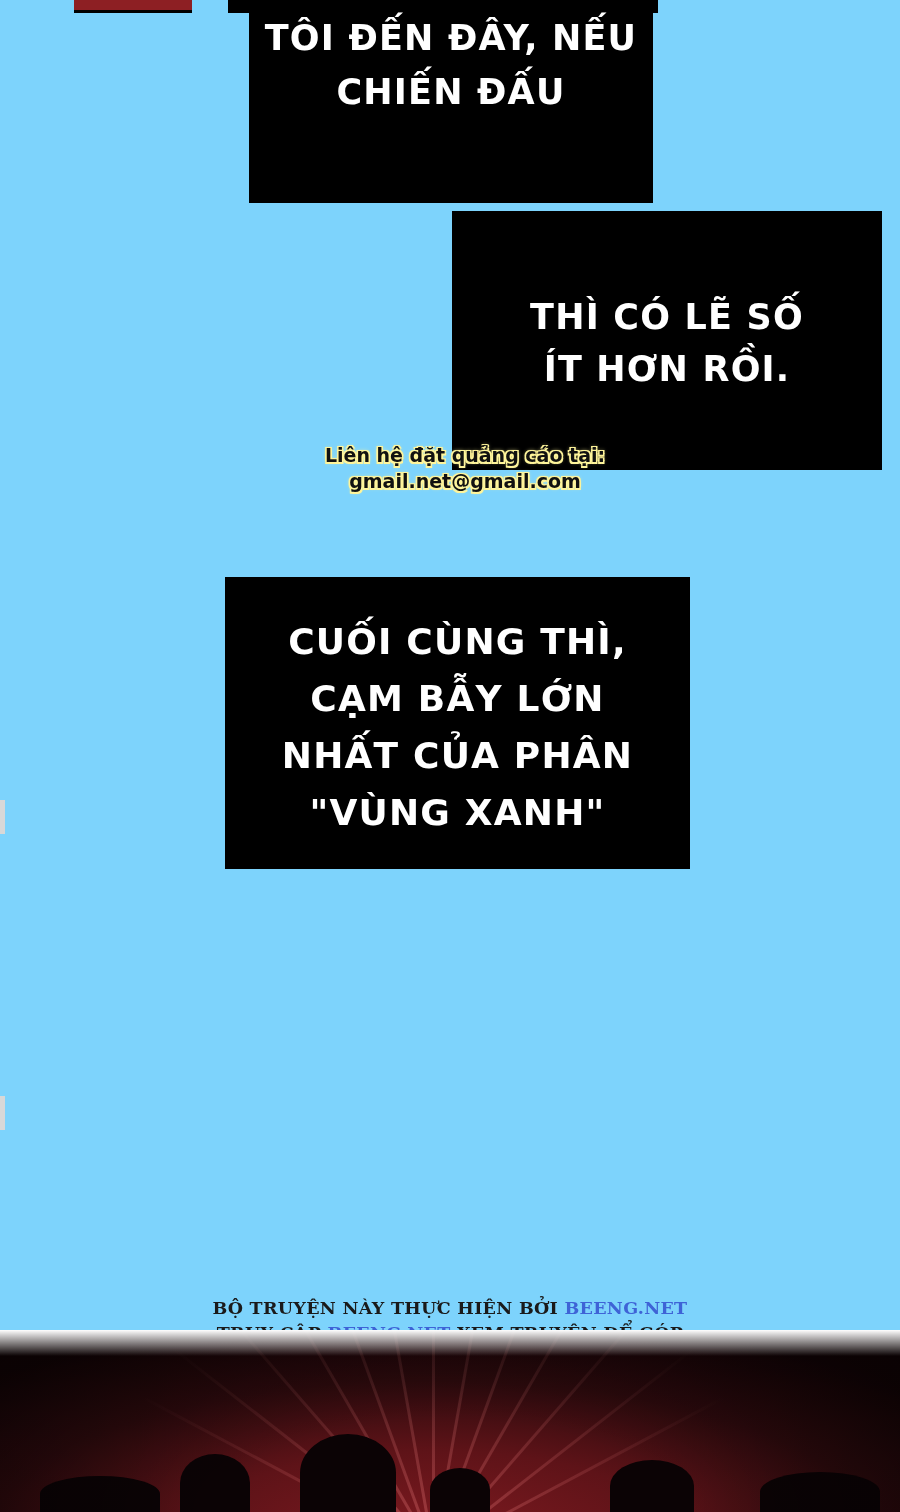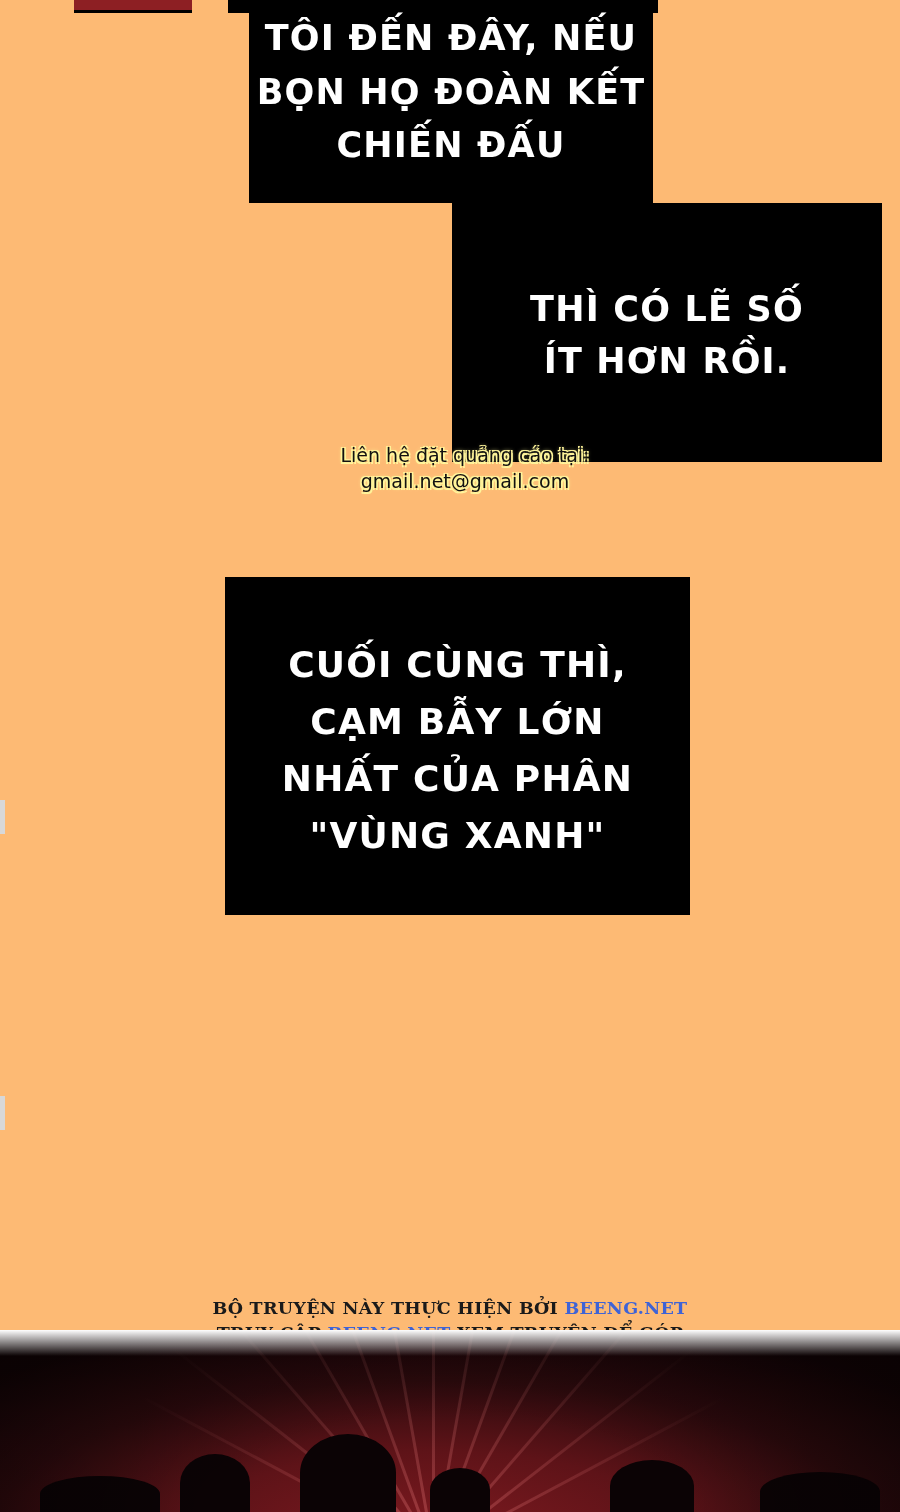--- a/index.html
+++ b/index.html
@@ -11,21 +11,21 @@
     width: 900px;
     height: 1512px;
     position: relative;
     overflow: hidden;
     font-family: "DejaVu Sans", sans-serif;
   }
 
   .page {
     position: absolute;
     inset: 0;
-    background: #fdba74;
+    background: #7dd3fc;
   }
 
   
   .top-strip {
     position: absolute;
     top: 0;
     left: 0;
     width: 900px;
     height: 14px;
   }
@@ -89,47 +89,47 @@
     width: 404px;
     height: 203px;
     font-size: 35px;
     padding: 8px 14px 14px;
     justify-content: flex-start;
   }
   #balloon-1 .line { margin-top: 8px; }
 
   #balloon-2 {
     left: 452px;
-    top: 203px;
+    top: 211px;
     width: 430px;
     height: 259px;
     font-size: 35px;
     padding: 16px 18px;
   }
   #balloon-2 .line { margin-top: 6px; }
 
   #balloon-3 {
     left: 225px;
     top: 577px;
     width: 465px;
-    height: 338px;
+    height: 292px;
     font-size: 36px;
     padding: 18px;
   }
   #balloon-3 .line { margin-top: 10px; }
 
   
   .ad-contact {
     position: absolute;
     left: 300px;
     top: 443px;
     width: 330px;
     text-align: center;
     font-family: "DejaVu Sans", sans-serif;
-    font-weight: 400;
+    font-weight: 700;
     font-size: 19px;
     line-height: 1.35;
     color: #111111;
     text-shadow:
       -1.5px -1.5px 0 #fff59b,
        1.5px -1.5px 0 #fff59b,
       -1.5px  1.5px 0 #fff59b,
        1.5px  1.5px 0 #fff59b,
        0 0 4px #fff59b;
     white-space: nowrap;
@@ -198,21 +198,20 @@
     <div class="top-panel-a"></div>
     <div class="top-panel-b"></div>
     <div class="top-panel-c"></div>
   </div>
 
   <div class="edge-mark" style="top:800px;height:34px;"></div>
   <div class="edge-mark" style="top:1096px;height:34px;"></div>
 
   <div class="balloon" id="balloon-1">
     <span class="line">TÔI ĐẾN ĐÂY, NẾU</span>
-    <span class="line">BỌN HỌ ĐOÀN KẾT</span>
     <span class="line">CHIẾN ĐẤU</span>
   </div>
 
   <div class="balloon" id="balloon-2">
     <span class="line">THÌ CÓ LẼ SỐ</span>
     <span class="line">ÍT HƠN RỒI.</span>
   </div>
 
   <div class="ad-contact">
     <div>Liên hệ đặt quảng cáo tại:</div>

